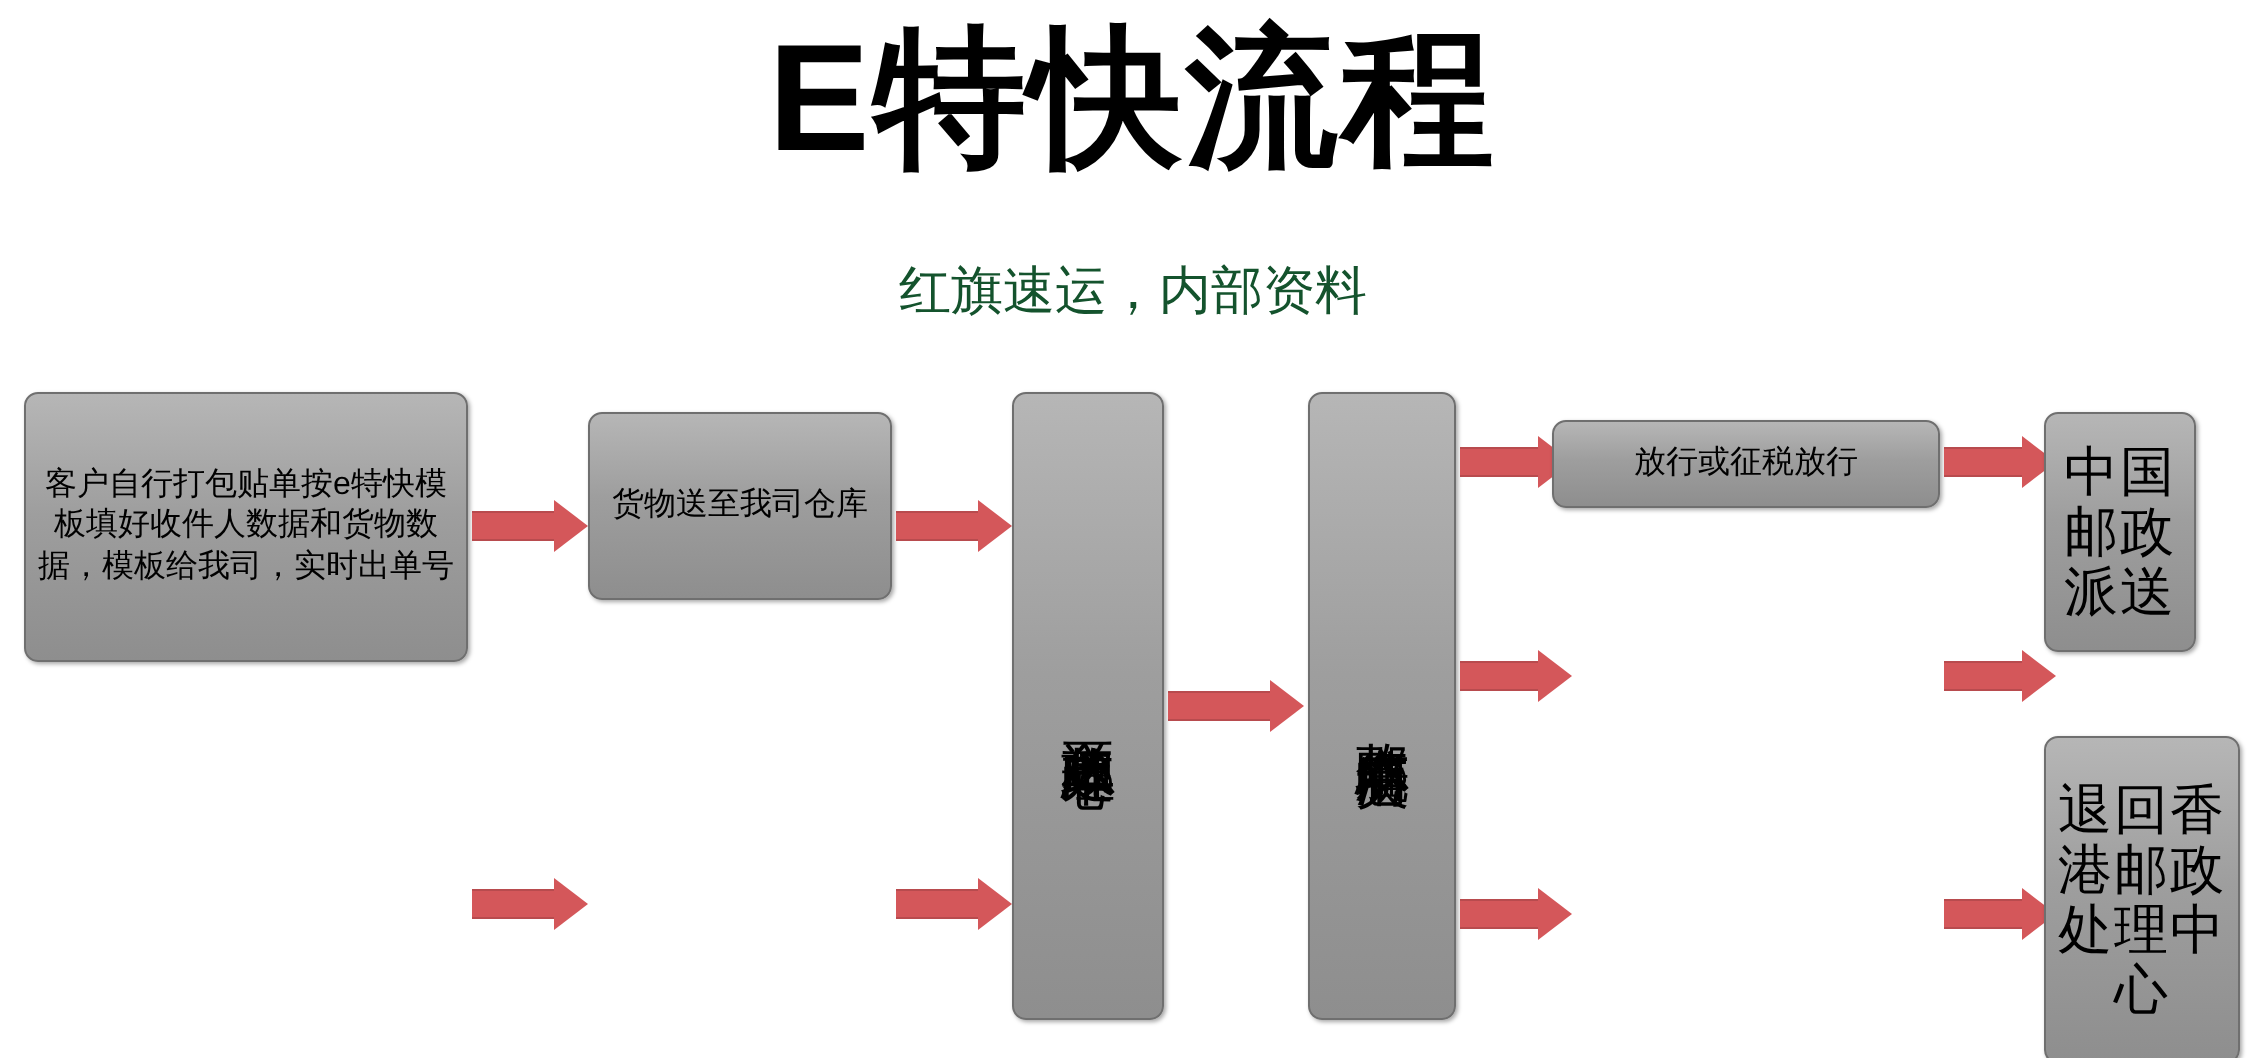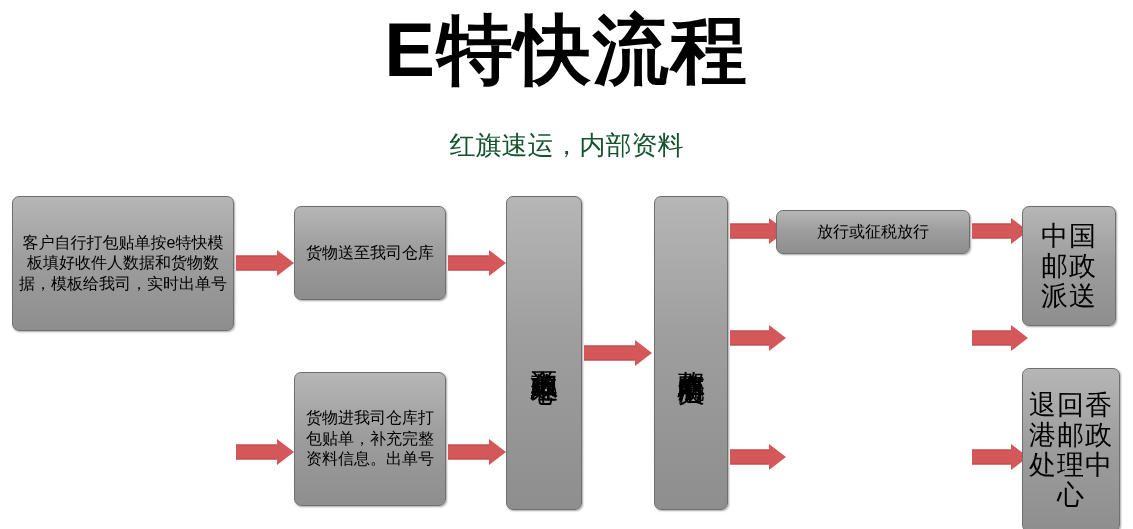--- a/index.html
+++ b/index.html
@@ -127,21 +127,21 @@
     <div class="head" style="left:39px;"></div>
   </div>
 
   <div class="node" style="left:776px; top:210px; width:194px; height:44px;">放行或征税放行</div>
 
   <div class="arrow" style="left:972px; top:231px; width:56px;">
     <div class="shaft" style="width:39px;"></div>
     <div class="head" style="left:39px;"></div>
   </div>
 
-  <div class="node big" style="left:1022px; top:206px; width:94px; height:120px;">中国邮政派送</div>
+  <div class="node big" style="left:1022px; top:206px; width:76px; height:120px;">中国邮政派送</div>
 
   <div class="arrow" style="left:730px; top:338px; width:56px;">
     <div class="shaft" style="width:39px;"></div>
     <div class="head" style="left:39px;"></div>
   </div>
 
 
   <div class="arrow" style="left:972px; top:338px; width:56px;">
     <div class="shaft" style="width:39px;"></div>
     <div class="head" style="left:39px;"></div>
@@ -159,20 +159,19 @@
   </div>
 
   <div class="node big" style="left:1022px; top:368px; width:98px; height:164px;">退回香港邮政处理中心</div>
 
 
   <div class="arrow" style="left:236px; top:452px; width:58px;">
     <div class="shaft" style="width:41px;"></div>
     <div class="head" style="left:41px;"></div>
   </div>
 
-  <div class="node" style="left:294px; top:372px; width:152px; height:134px;">货物进我司仓库打包贴单，补充完整资料信息。出单号</div>
 
   <div class="arrow" style="left:448px; top:452px; width:58px;">
     <div class="shaft" style="width:41px;"></div>
     <div class="head" style="left:41px;"></div>
   </div>
 
 </div>
 
 </body></html>

